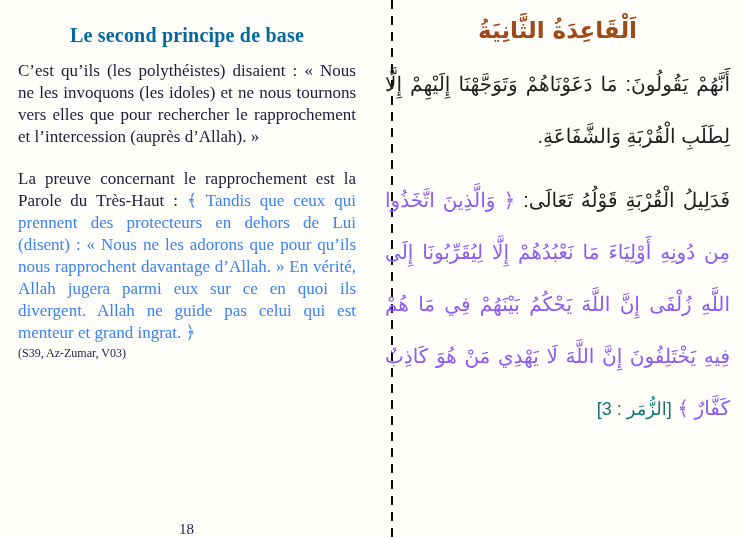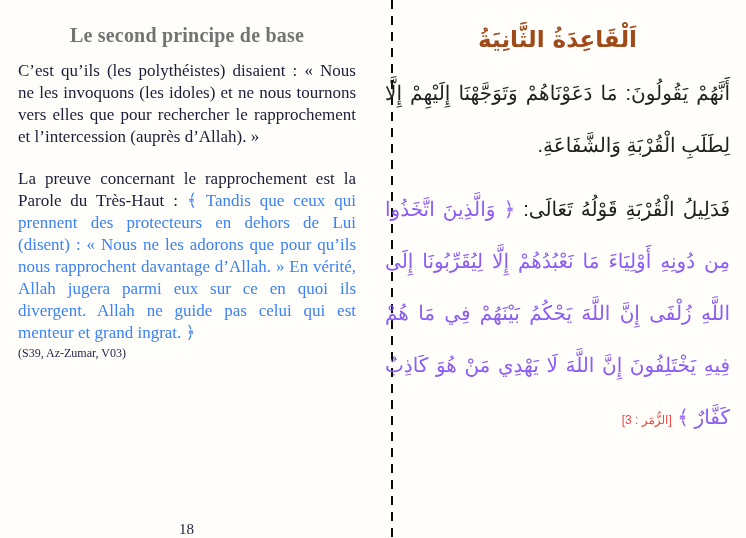--- a/index.html
+++ b/index.html
@@ -15,37 +15,37 @@
     display: flex;
   }
   .page {
     position: relative;
     width: 373px; height: 538px;
   }
   .page-left {
     padding: 24px 17px 0 18px;
   }
   .page-right {
-    padding: 21px 16px 0 12px;
+    padding: 12px 16px 0 12px;
     direction: rtl;
   }
   .divider {
     position: absolute;
     left: 391px; top: 0;
     width: 2px; height: 538px;
     background: repeating-linear-gradient(
       to bottom,
       #0a0a0a 0px, #0a0a0a 9px,
       transparent 9px, transparent 16px
     );
   }
   
   .fr-title {
     text-align: center;
-    color: #737373;
+    color: #0369a1;
     font-size: 20px;
     font-weight: bold;
     margin-bottom: 13px;
     letter-spacing: 0.2px;
   }
   .fr-body {
     color: #1c1c38;
     font-size: 17px;
     line-height: 22px;
     text-align: justify;
@@ -78,22 +78,22 @@
     font-size: 20px;
     line-height: 52px;
     text-align: justify;
     font-family: Liberation Sans, sans-serif;
     margin-bottom: 12px;
   }
   .ar-body .quote {
     color: #8b5cf6;
   }
   .ar-body .ref {
-    font-size: 12px;
-    color: #ef4444;
+    font-size: 18px;
+    color: #0f766e;
     white-space: nowrap;
   }
   .ar-p2 { margin-bottom: 16px; }
   
   .pagenum {
     position: absolute;
     bottom: 0; left: 0;
     width: 100%;
     text-align: center;
     font-size: 15px;

